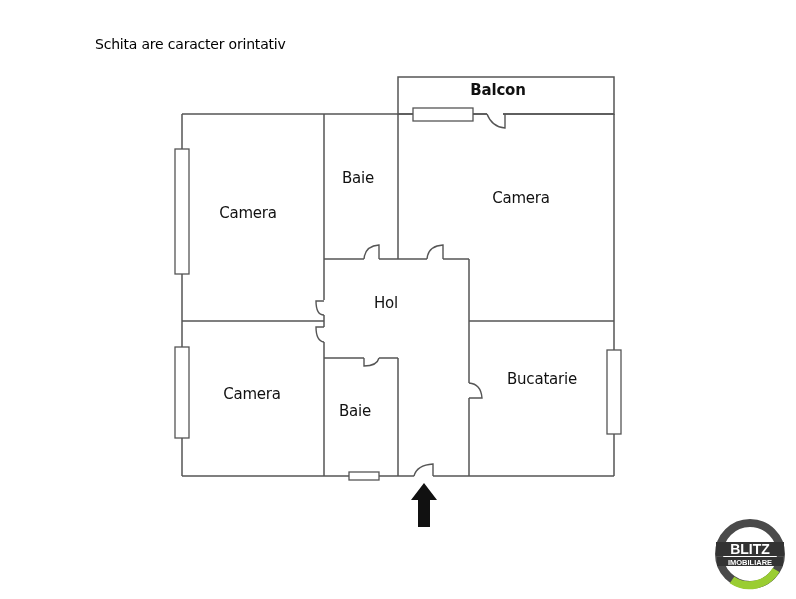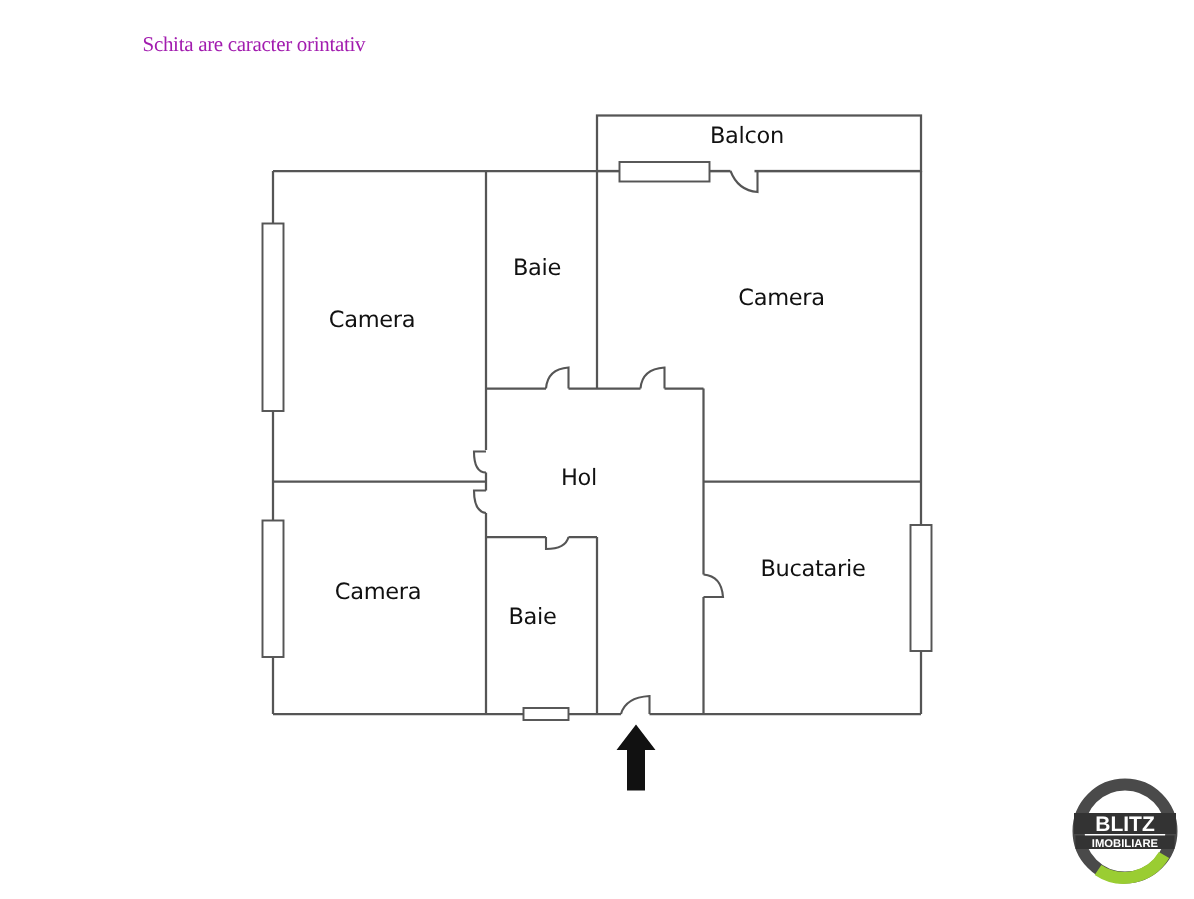--- a/index.html
+++ b/index.html
@@ -1,17 +1,17 @@
 <!DOCTYPE html>
 <html><head>
 <meta charset="utf-8">
 <style>
   html, body { margin: 0; padding: 0; background: #ffffff; }
   body { width: 796px; height: 599px; position: relative; overflow: hidden; font-family: "DejaVu Sans", "Liberation Sans", sans-serif; }
-  .caption { position: absolute; left: 95px; top: 23px; font-size: 14px; color: #a21caf; letter-spacing: -0.2px; font-family: Liberation Serif, serif; }
+  .caption { position: absolute; left: 95px; top: 36px; font-size: 14px; color: #000000; letter-spacing: -0.2px; }
   svg.plan { position: absolute; left: 0; top: 0; }
   .room-label { position: absolute; font-size: 15px; color: #111; transform: translate(-50%, -50%); white-space: nowrap; letter-spacing: -0.2px; }
   .logo { position: absolute; left: 714px; top: 518px; width: 72px; height: 72px; }
 </style>
 </head>
 <body>
 
 <div class="caption">Schita are caracter orintativ</div>
 
 <svg class="plan" width="796" height="599" viewBox="0 0 796 599">
@@ -70,25 +70,25 @@
     <line x1="469" y1="383" x2="469" y2="398" stroke="#ffffff" stroke-width="3"></line>
     <path d="M469 383 Q481 384 482 398 L469 398"></path>
 
     <line x1="414" y1="476" x2="433" y2="476" stroke="#ffffff" stroke-width="3"></line>
     <path d="M414 476 Q417 465 433 464 L433 476"></path>
   </g>
 
   <path d="M424 483 L437 500 L430 500 L430 527 L418 527 L418 500 L411 500 Z" fill="#111111"></path>
 </svg>
 
-<div class="room-label" style="left:498px; top:90px;">Balcon</div>
+<div class="room-label" style="left:498px; top:90px;font-weight:bold;">Balcon</div>
 <div class="room-label" style="left:248px; top:213px;">Camera</div>
 <div class="room-label" style="left:358px; top:178px;">Baie</div>
 <div class="room-label" style="left:521px; top:198px;">Camera</div>
-<div class="room-label" style="left:386px; top:318px;">Hol</div>
+<div class="room-label" style="left:386px; top:303px;">Hol</div>
 <div class="room-label" style="left:252px; top:394px;">Camera</div>
 <div class="room-label" style="left:355px; top:411px;">Baie</div>
 <div class="room-label" style="left:542px; top:379px;">Bucatarie</div>
 
 <svg class="logo" viewBox="0 0 72 72">
   <circle cx="36" cy="36" r="31" fill="#ffffff" stroke="#4a4a4a" stroke-width="8"></circle>
   <path d="M18 62 A31 31 0 0 0 62 52" fill="none" stroke="#9acd32" stroke-width="8"></path>
   <rect x="2" y="24" width="68" height="14" fill="#333333"></rect>
   <text x="36" y="36" text-anchor="middle" font-family="Liberation Sans, sans-serif" font-weight="bold" font-size="14" fill="#ffffff">BLITZ</text>
   <rect x="3" y="39" width="66" height="9" fill="#333333"></rect>

